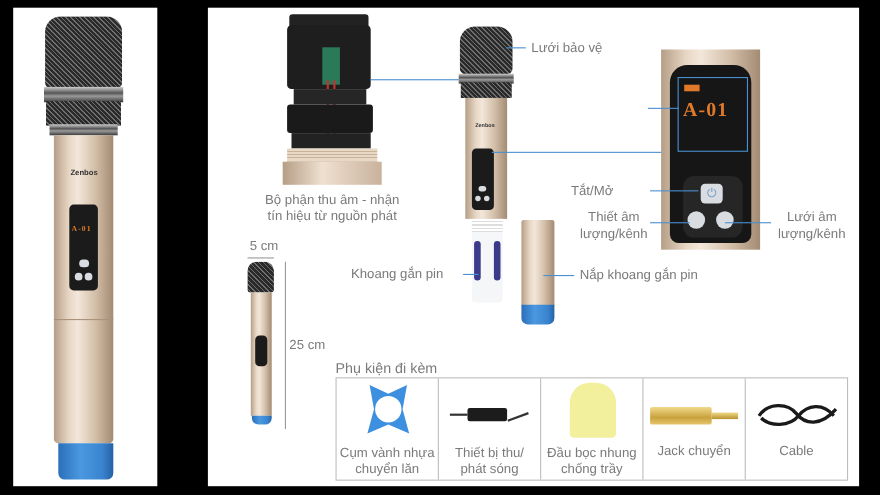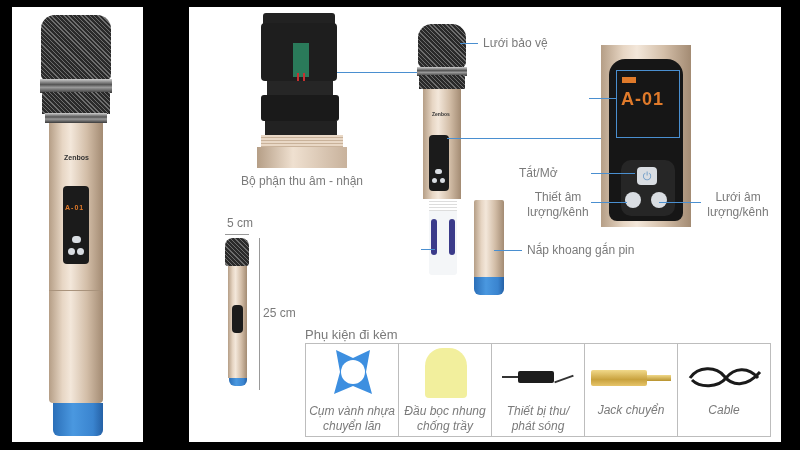--- a/index.html
+++ b/index.html
@@ -16,31 +16,31 @@
 
   
   .grille{position:absolute;border-radius:14px 14px 6px 6px;
     background:
       repeating-linear-gradient(45deg,#2a2a2a 0 2px,#6e6e6e 2px 3px),
       #333;}
   .grille-ring{position:absolute;background:linear-gradient(#cfcfcf,#555 40%,#9a9a9a 60%,#3a3a3a);}
   .body-metal{position:absolute;background:linear-gradient(90deg,#b59e86 0%,#e7d6c4 25%,#f3e7da 40%,#d3bea8 70%,#a38b73 100%);}
   .blue-cap{position:absolute;background:linear-gradient(90deg,#2b6fb8,#4a98e0 40%,#3a84cf 80%,#2561a6);border-radius:0 0 6px 6px;}
   .screen{position:absolute;background:#1b1b1b;border-radius:4px;}
-  .led{position:absolute;color:#e07a2a;font-family:Liberation Sans, sans-serif;font-weight:bold;letter-spacing:1px;}
+  .led{position:absolute;color:#e07a2a;font-family:Liberation Serif, serif;font-weight:bold;letter-spacing:1px;}
   .btn{position:absolute;background:#d9dde2;border-radius:50%;}
   .btn.sq{border-radius:4px;}
   .brand{position:absolute;color:#333;font-weight:bold;font-size:7px;white-space:nowrap;}
 
   
   #acc-title{position:absolute;left:305px;top:327px;font-size:13px;color:#7a7a7a;}
   #acc-table{position:absolute;left:305px;top:343px;width:466px;height:94px;border:1px solid #bdbdbd;box-sizing:border-box;display:flex;}
   .acc-cell{flex:1;border-right:1px solid #bdbdbd;position:relative;}
   .acc-cell:last-child{border-right:none;}
-  .acc-label{position:absolute;left:0;right:0;bottom:2px;text-align:center;font-size:12px;line-height:15px;color:#7a7a7a;font-style:italic;}
+  .acc-label{position:absolute;left:0;right:0;bottom:2px;text-align:center;font-size:12px;line-height:15px;color:#7a7a7a;}
 </style>
 </head>
 <body>
 
 <div id="left-panel" class="panel">
   <div class="grille" style="left:29px;top:8px;width:70px;height:66px;"></div>
   <div class="grille-ring" style="left:28px;top:72px;width:72px;height:14px;"></div>
   <div class="grille" style="left:30px;top:85px;width:68px;height:22px;border-radius:0;"></div>
   <div class="grille-ring" style="left:33px;top:106px;width:62px;height:10px;"></div>
   <div class="body-metal" style="left:37px;top:116px;width:54px;height:280px;border-radius:0 0 4px 4px;"></div>
@@ -65,20 +65,21 @@
     <div class="abs" style="left:42px;top:60px;width:2px;height:50px;background:#c53030;"></div>
     <div class="abs" style="left:6px;top:68px;width:66px;height:14px;background:#262626;"></div>
     <div class="abs" style="left:0;top:82px;width:78px;height:26px;background:#1a1a1a;border-radius:3px;"></div>
     <div class="abs" style="left:4px;top:108px;width:72px;height:14px;background:#222;"></div>
     <div class="abs" style="left:0;top:122px;width:82px;height:12px;background:repeating-linear-gradient(#e9d8c6 0 2px,#c9b29a 2px 3px);"></div>
     <div class="abs" style="left:-4px;top:134px;width:90px;height:21px;background:linear-gradient(90deg,#b59e86,#efe0d0 40%,#c8b29c);"></div>
   </div>
   <div class="line" style="left:148px;top:65px;width:82px;"></div>
   <div class="lbl c" style="left:38px;top:167px;width:150px;">
     <div>Bộ phận thu âm - nhận</div>
+    <div>tín hiệu từ nguồn phát</div>
   </div>
 
   <div class="grille" style="left:229px;top:17px;width:48px;height:44px;"></div>
   <div class="grille-ring" style="left:228px;top:60px;width:50px;height:9px;"></div>
   <div class="grille" style="left:230px;top:68px;width:46px;height:14px;border-radius:0;"></div>
   <div class="body-metal" style="left:234px;top:82px;width:38px;height:110px;"></div>
   <div class="brand" style="left:243px;top:104px;font-size:5px;">Zenbos</div>
   <div class="screen" style="left:240px;top:128px;width:20px;height:56px;">
     <div class="btn sq" style="left:6px;top:34px;width:7px;height:5px;"></div>
     <div class="btn" style="left:3px;top:43px;width:5px;height:5px;"></div>
@@ -87,20 +88,21 @@
   <div class="line" style="left:271px;top:36px;width:18px;"></div>
   <div class="lbl" style="left:294px;top:29px;">Lưới bảo vệ</div>
   <div class="line" style="left:258px;top:131px;width:172px;"></div>
 
   <div class="abs" style="left:240px;top:192px;width:28px;height:76px;background:#f4f6f8;border-radius:3px;">
     <div class="abs" style="left:0;top:0;width:28px;height:12px;background:repeating-linear-gradient(#fff 0 2px,#ddd 2px 3px);"></div>
     <div class="abs" style="left:2px;top:20px;width:6px;height:36px;background:#3b3b8a;border-radius:3px;"></div>
     <div class="abs" style="left:20px;top:20px;width:6px;height:36px;background:#3b3b8a;border-radius:3px;"></div>
   </div>
   <div class="line" style="left:232px;top:242px;width:14px;"></div>
+  <div class="lbl r" style="left:130px;top:235px;width:100px;">Khoang gắn pin</div>
 
   <div class="body-metal" style="left:285px;top:193px;width:30px;height:78px;border-radius:2px 2px 0 0;"></div>
   <div class="blue-cap" style="left:285px;top:270px;width:30px;height:18px;"></div>
   <div class="line" style="left:305px;top:243px;width:28px;"></div>
   <div class="lbl" style="left:338px;top:236px;">Nắp khoang gắn pin</div>
 
   <div class="body-metal" style="left:412px;top:38px;width:90px;height:182px;">
     <div class="screen" style="left:8px;top:14px;width:74px;height:162px;border-radius:16px 16px 8px 8px;background:#161616;">
       <div class="abs" style="left:7px;top:11px;width:62px;height:66px;border:1px solid #4a8fd0;"></div>
       <div class="abs" style="left:13px;top:18px;width:14px;height:6px;background:#e07a2a;"></div>
@@ -143,35 +145,35 @@
     <svg class="abs" style="left:22px;top:2px;" width="50" height="52" viewBox="0 0 50 52">
       <path d="M8 4 L25 12 L42 4 L38 26 L44 48 L25 40 L6 48 L12 26 Z" fill="#3d8fe0"></path>
       <circle cx="25" cy="26" r="12" fill="#fff"></circle>
     </svg>
     <div class="acc-label">
       <div>Cụm vành nhựa</div>
       <div>chuyển lăn</div>
     </div>
   </div>
   <div class="acc-cell">
-    <div class="abs" style="left:26px;top:4px;width:42px;height:50px;background:#f2ef9d;border-radius:18px 18px 4px 4px;"></div>
-    <div class="acc-label">
-      <div>Đầu bọc nhung</div>
-      <div>chống trầy</div>
-    </div>
-  </div>
-  <div class="acc-cell">
     <div class="abs" style="left:10px;top:26px;width:74px;height:14px;">
       <div class="abs" style="left:0;top:6px;width:16px;height:2px;background:#333;"></div>
       <div class="abs" style="left:16px;top:1px;width:36px;height:12px;background:#1c1c1c;border-radius:2px;"></div>
       <div class="abs" style="left:52px;top:8px;width:20px;height:2px;background:#333;transform:rotate(-20deg);"></div>
     </div>
     <div class="acc-label">
       <div>Thiết bị thu/</div>
       <div>phát sóng</div>
+    </div>
+  </div>
+  <div class="acc-cell">
+    <div class="abs" style="left:26px;top:4px;width:42px;height:50px;background:#f2ef9d;border-radius:18px 18px 4px 4px;"></div>
+    <div class="acc-label">
+      <div>Đầu bọc nhung</div>
+      <div>chống trầy</div>
     </div>
   </div>
   <div class="acc-cell">
     <div class="abs" style="left:6px;top:26px;width:84px;height:16px;">
       <div class="abs" style="left:0;top:0;width:56px;height:16px;background:linear-gradient(#f1d98a,#c9a23e 60%,#e6c56a);border-radius:2px;"></div>
       <div class="abs" style="left:56px;top:5px;width:24px;height:6px;background:linear-gradient(#f1d98a,#b8922e);"></div>
     </div>
     <div class="acc-label" style="bottom:18px;">
       <div>Jack chuyển</div>
     </div>

